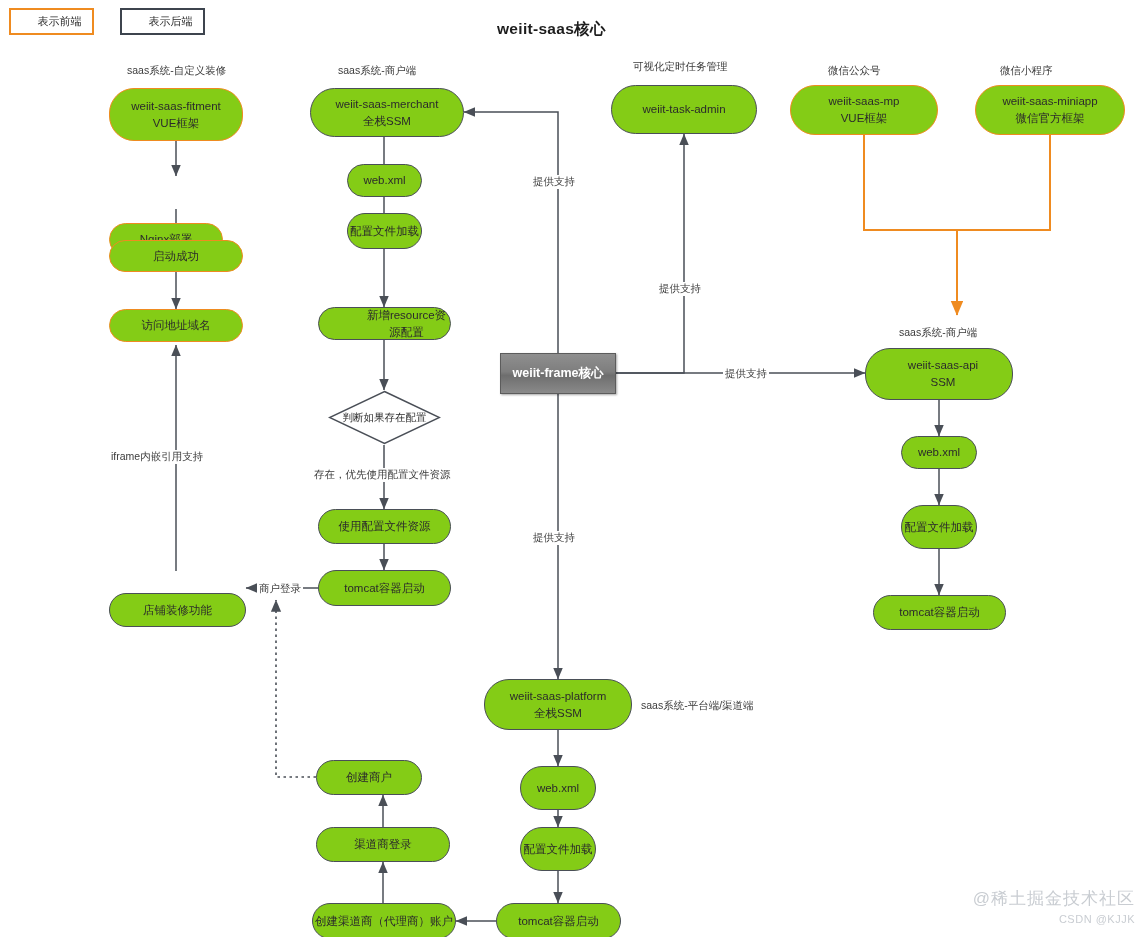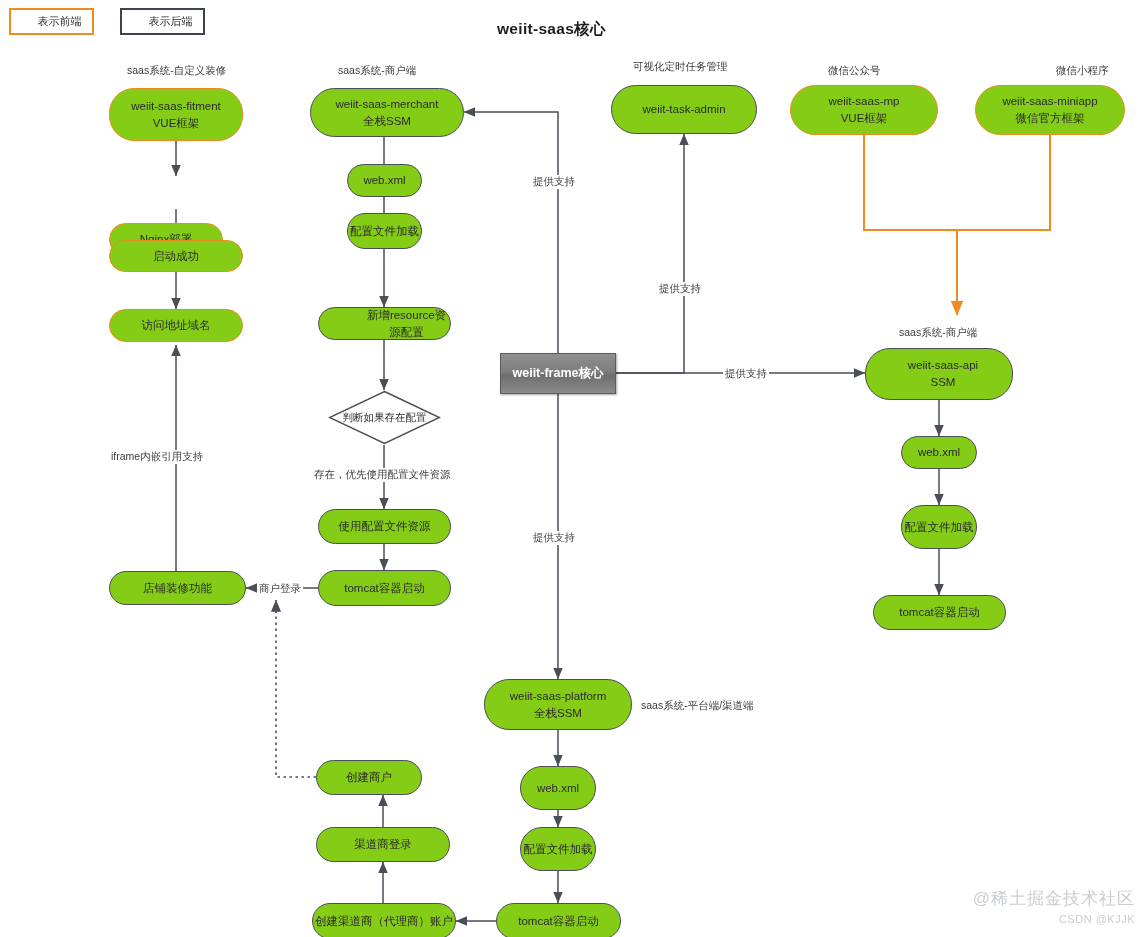--- a/index.html
+++ b/index.html
@@ -113,21 +113,21 @@
     <span>表示前端</span>
   </div>
   <div class="legend dark" style="left:112px;top:8px;width:85px;height:27px;margin-left:8px;">
     <span>表示后端</span>
   </div>
 
   <div class="caption" style="left:127px;top:64px;">saas系统-自定义装修</div>
   <div class="caption" style="left:338px;top:64px;">saas系统-商户端</div>
   <div class="caption" style="left:633px;top:60px;">可视化定时任务管理</div>
   <div class="caption" style="left:828px;top:64px;">微信公众号</div>
-  <div class="caption" style="left:1056px;top:64px;">微信小程序</div>
+  <div class="caption" style="left:1000px;top:64px;">微信小程序</div>
   <div class="caption" style="left:899px;top:326px;">saas系统-商户端</div>
   <div class="caption" style="left:641px;top:699px;">saas系统-平台端/渠道端</div>
 
   <div class="node orange" style="left:109px;top:88px;width:134px;height:53px;">
     <span class="lines">
       <span>weiit-saas-fitment</span><br>
       <span>VUE框架</span>
     </span>
   </div>
 
@@ -136,21 +136,21 @@
   </div>
 
   <div class="node orange" style="left:109px;top:240px;width:134px;height:32px;">
     <span>启动成功</span>
   </div>
 
   <div class="node orange" style="left:109px;top:309px;width:134px;height:33px;">
     <span>访问地址域名</span>
   </div>
 
-  <div class="node dark" style="left:109px;top:571px;width:137px;height:34px;">
+  <div class="node dark" style="left:109px;top:593px;width:137px;height:34px;">
     <span>店铺装修功能</span>
   </div>
 
   <div class="node dark" style="left:310px;top:88px;width:154px;height:49px;">
     <span class="lines">
       <span>weiit-saas-merchant</span><br>
       <span>全栈SSM</span>
     </span>
   </div>
 

